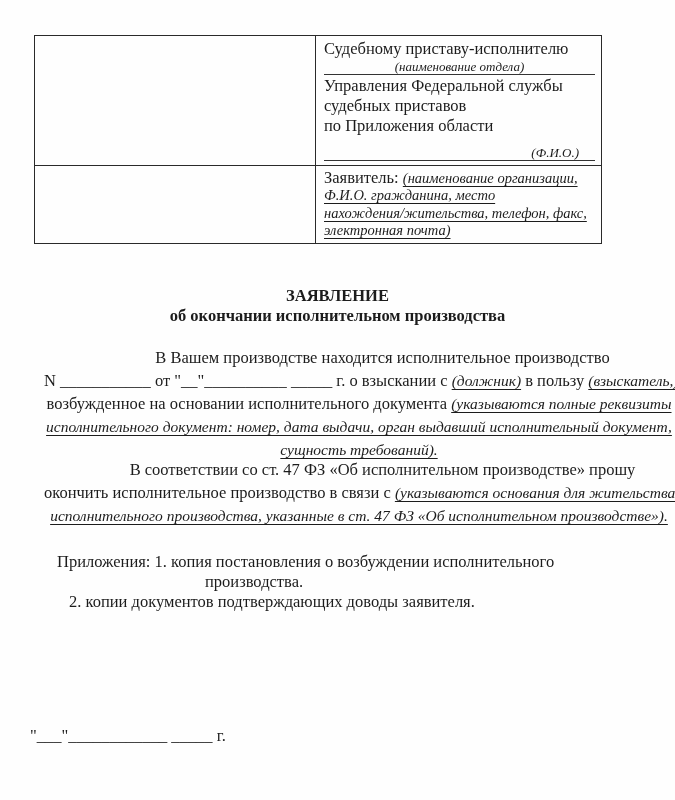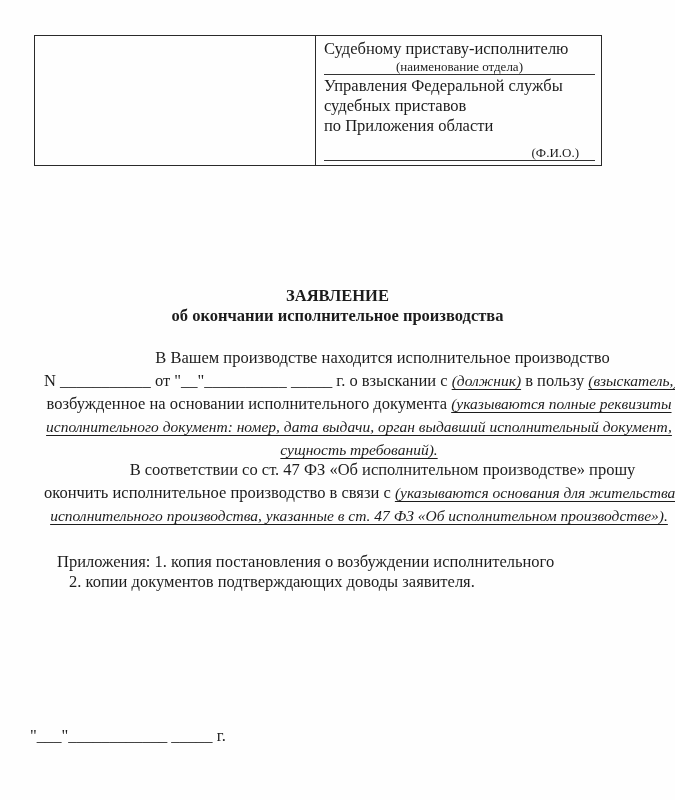--- a/index.html
+++ b/index.html
@@ -19,21 +19,21 @@
   }
   .hdr-table td { border:1.5px solid #2a2a2a; vertical-align:top; }
   td.c-left  { width:281px; }
   td.c-right { width:286px; padding:3px 6px 3px 8px; }
   tr.r1 td { height:124px; }
   tr.r2 td { height:74px; }
 
   .t-line { font-size:16.5px; line-height:20px; white-space:nowrap; }
   .blank-line {
     border-bottom:1.4px solid #333;
-    font-size:13px; line-height:15px;
+    font-size:13px; font-style:italic; line-height:15px;
     height:16px; margin-bottom:1px;
   }
   .blank-line.center { text-align:center; }
   .blank-line.right  { text-align:right; padding-right:16px; margin-top:9px; }
 
   .a-line { font-size:14.5px; line-height:17.4px; white-space:nowrap; }
   .a-line .seg-n { font-size:16.5px; }
 
   
   .seg-iu {
@@ -82,44 +82,54 @@
         <td class="c-left"></td>
         <td class="c-right">
           <div class="t-line">Судебному приставу-исполнителю</div>
           <div class="blank-line center"><span>(наименование отдела)</span></div>
           <div class="t-line">Управления Федеральной службы</div>
           <div class="t-line">судебных приставов</div>
           <div class="t-line">по Приложения области</div>
           <div class="blank-line right"><span>(Ф.И.О.)</span></div>
         </td>
       </tr>
+      <tr class="r2">
+        <td class="c-left"></td>
+        <td class="c-right">
+          <div class="a-line"><span class="seg-n">Заявитель: </span><span class="seg-iu">(наименование организации,</span></div>
+          <div class="a-line"><span class="seg-iu">Ф.И.О. гражданина, место</span></div>
+          <div class="a-line"><span class="seg-iu">нахождения/жительства, телефон, факс,</span></div>
+          <div class="a-line"><span class="seg-iu">электронная почта)</span></div>
+        </td>
+      </tr>
     </tbody>
   </table>
 
   <div class="title">
     <div>ЗАЯВЛЕНИЕ</div>
-    <div>об окончании исполнительное производства</div>
+    <div>об окончании исполнительном производства</div>
   </div>
 
   <div class="para p1">
     <div class="b-line indent"><span class="seg-n">В Вашем производстве находится исполнительное производство</span></div>
     <div class="b-line"><span class="seg-n">N ___________ от "__"__________ _____ г. о взыскании с </span><span class="seg-iu">(должник)</span><span class="seg-n"> в пользу </span><span class="seg-iu">(взыскатель,)</span></div>
     <div class="b-line"><span class="seg-n">возбужденное на основании исполнительного документа </span><span class="seg-iu">(указываются полные реквизиты</span></div>
     <div class="b-line"><span class="seg-iu">исполнительного документ: номер, дата выдачи, орган выдавший исполнительный документ,</span></div>
     <div class="b-line"><span class="seg-iu">сущность требований).</span></div>
   </div>
 
   <div class="para p2">
     <div class="b-line indent"><span class="seg-n">В соответствии со ст. 47  ФЗ «Об исполнительном производстве» прошу</span></div>
     <div class="b-line"><span class="seg-n">окончить исполнительное производство в связи с </span><span class="seg-iu">(указываются основания для жительства</span></div>
     <div class="b-line"><span class="seg-iu">исполнительного производства, указанные в ст. 47 ФЗ «Об исполнительном производстве»).</span></div>
   </div>
 
   <div class="attach">
     <div class="att-line l1"><span>Приложения:</span> <span>1. копия постановления о возбуждении исполнительного</span></div>
+    <div class="att-line l2"><span>производства.</span></div>
     <div class="att-line l3"><span>2. копии документов подтверждающих доводы заявителя.</span></div>
   </div>
 
   <div class="footer">
     <span>"___"____________ _____ г.</span>
   </div>
 
 </div>
 
 </body></html>

